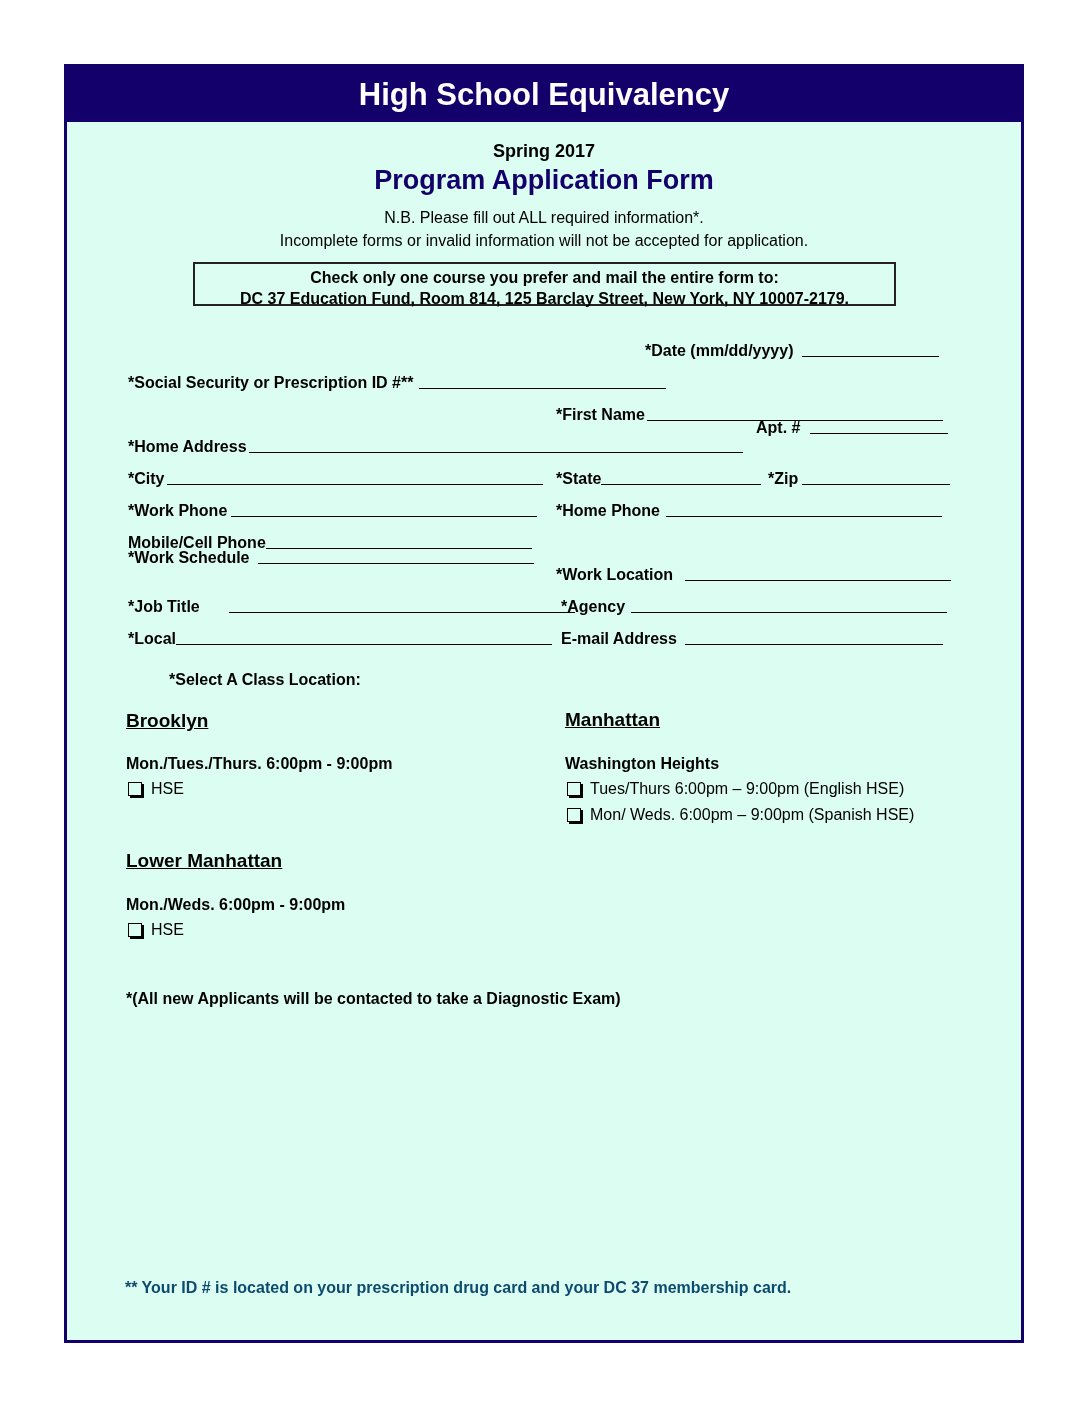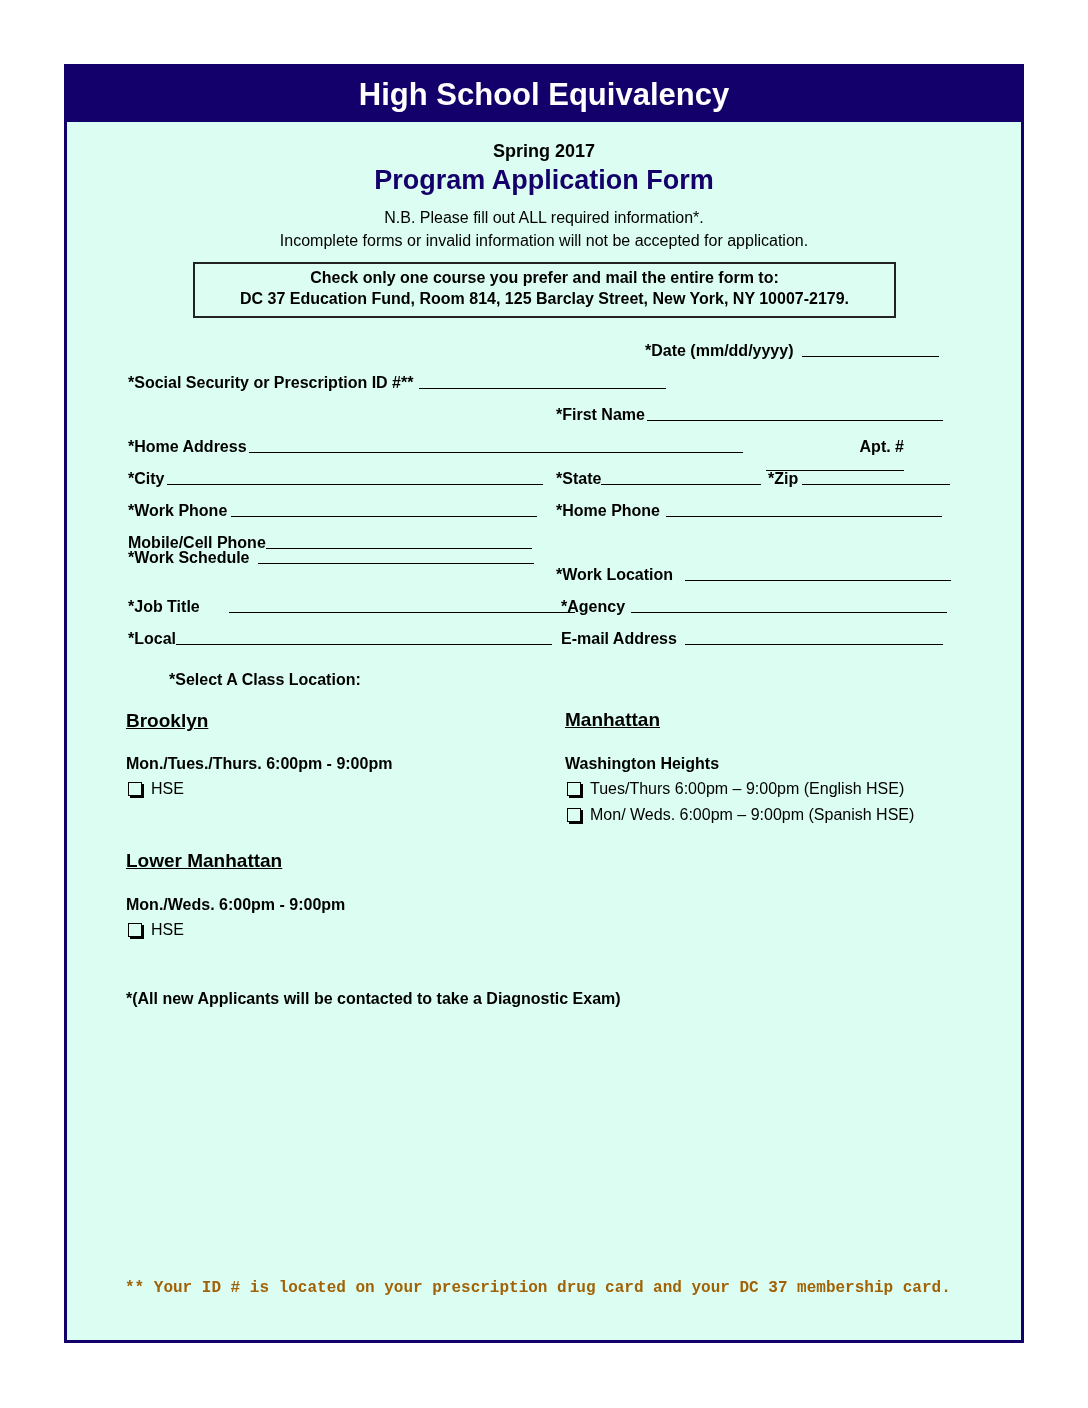--- a/index.html
+++ b/index.html
@@ -35,21 +35,21 @@
     .center { position: absolute; left: 0; right: 0; text-align: center; }
     .season { top: 74px; font-weight: bold; font-size: 18px; }
     .form-title { top: 98px; font-weight: bold; font-size: 27px; color: #14006b; }
     .nb1 { top: 142px; font-size: 16px; }
     .nb2 { top: 165px; font-size: 16px; }
     .mailbox {
       position: absolute;
       left: 126px;
       top: 195px;
       width: 703px;
-      height: 56px;
+      height: 44px;
       box-sizing: border-box;
       border: 2px solid #222;
       text-align: center;
       font-weight: bold;
       font-size: 16px;
       line-height: 21px;
       padding-top: 3px;
     }
     .field {
       position: absolute;
@@ -97,22 +97,21 @@
       position: absolute;
       font-weight: bold;
       font-size: 16px;
     }
     .footnote {
       position: absolute;
       left: 58px;
       top: 1212px;
       font-weight: bold;
       font-size: 16px;
-      color: #a16207;
-      font-family: Liberation Mono, monospace;
+      color: #0c4a6e;
     }
   </style>
 </head>
 <body>
 
 <div class="frame">
   <div class="banner">High School Equivalency</div>
 
   <div class="center season">Spring 2017</div>
   <div class="center form-title">Program Application Form</div>
@@ -136,21 +135,21 @@
 
   <div class="field" style="left:489px; top:339px;">
     <span>*First Name</span>
     <span class="line" style="width:296px; margin-left:2px;"></span>
   </div>
 
   <div class="field" style="left:61px; top:371px;">
     <span>*Home Address</span>
     <span class="line" style="width:494px; margin-left:2px;"></span>
   </div>
-  <div class="field" style="left:689px; top:371px;flex-direction:column;">
+  <div class="field" style="left:689px; top:352px;">
     <span>Apt. #</span>
     <span class="line" style="width:138px; margin-left:10px;"></span>
   </div>
 
   <div class="field" style="left:61px; top:403px;">
     <span>*City</span>
     <span class="line" style="width:376px; margin-left:3px;"></span>
   </div>
   <div class="field" style="left:489px; top:403px;">
     <span>*State</span>

